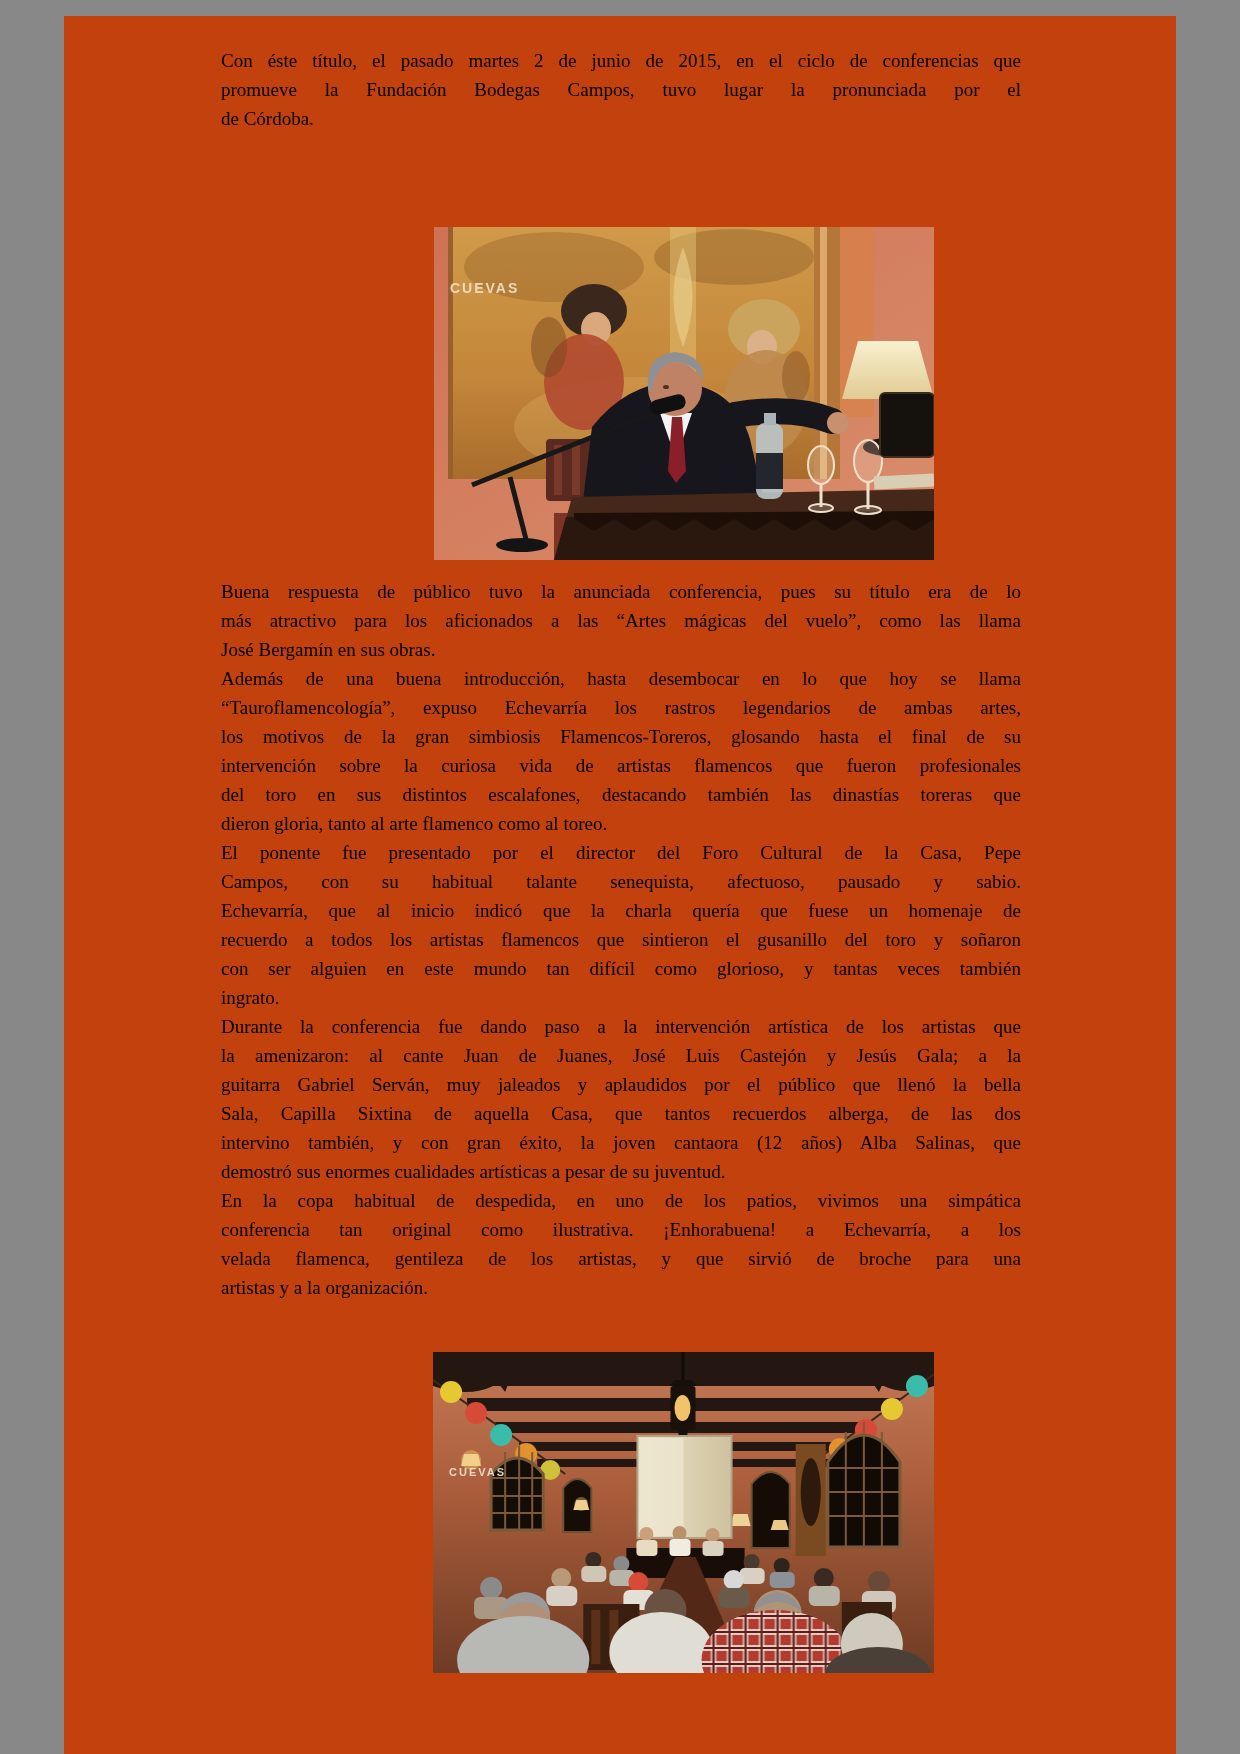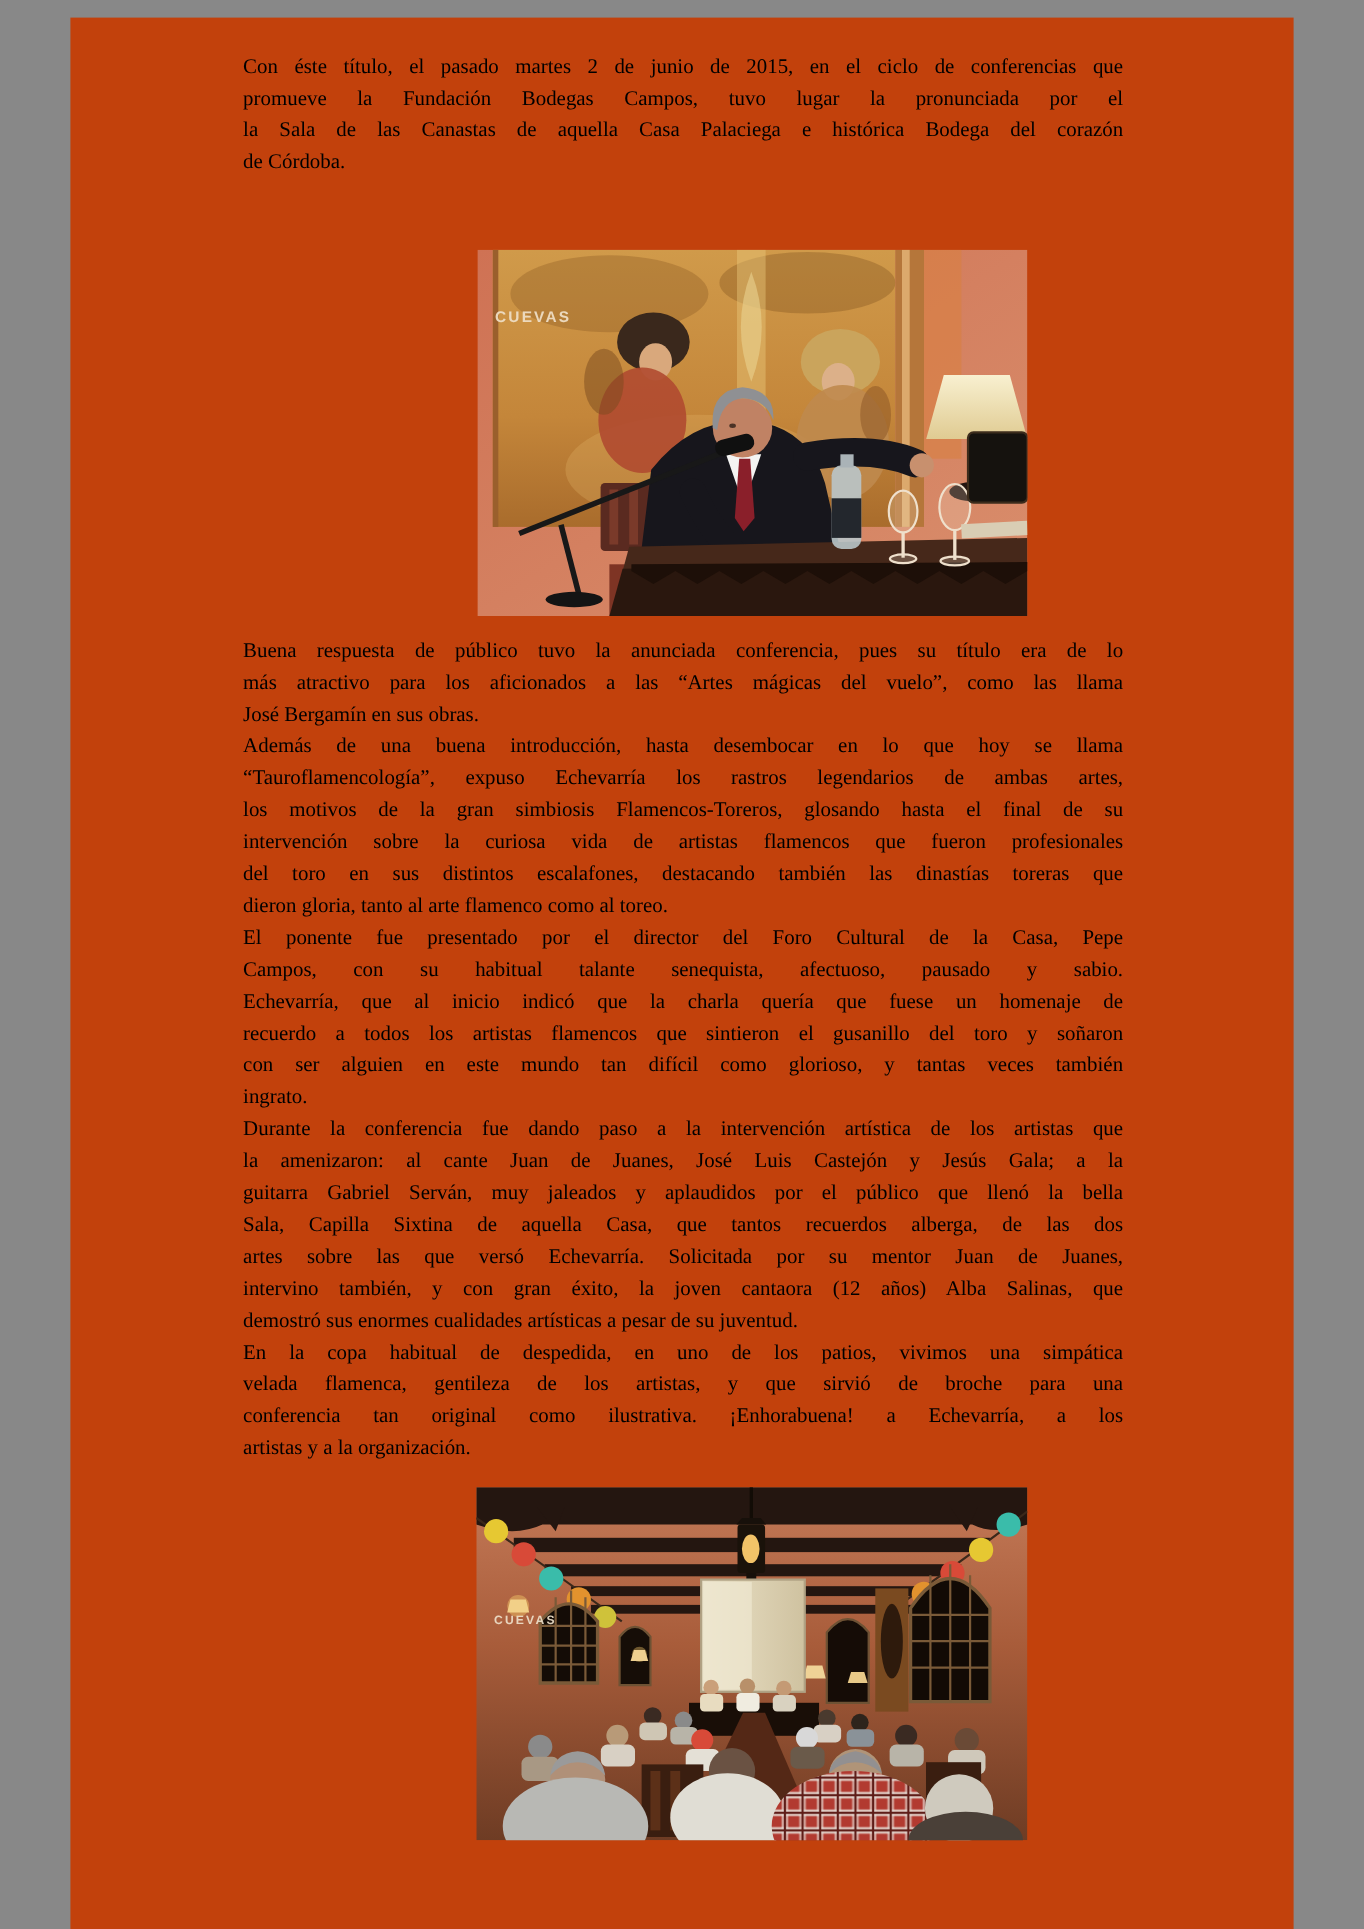--- a/index.html
+++ b/index.html
@@ -31,21 +31,20 @@
 </style>
 </head>
 <body>
 
 <div class="sheet">
 
   <div id="intro-block" class="textblock">
       <div class="para">
         <div class="tline">Con éste título, el pasado martes 2 de junio de 2015, en el ciclo de conferencias que</div>
         <div class="tline">promueve la Fundación Bodegas Campos, tuvo lugar la pronunciada por el</div>
-        <div class="tline">la Sala de las Canastas de aquella Casa Palaciega e histórica Bodega del corazón</div>
         <div class="tline tlast">de Córdoba.</div>
       </div>
     </div>
 
   <div id="figure-speaker" class="figure">
     <svg viewBox="0 0 500 333" preserveAspectRatio="none">
       <defs>
         <linearGradient id="wall1" x1="0" y1="0" x2="1" y2="1">
           <stop offset="0" stop-color="#cf7254"></stop>
             <stop offset="1" stop-color="#d98e6c"></stop>
@@ -170,28 +169,27 @@
         <div class="tline">Echevarría, que al inicio indicó que la charla quería que fuese un homenaje de</div>
         <div class="tline">recuerdo a todos los artistas flamencos que sintieron el gusanillo del toro y soñaron</div>
         <div class="tline">con ser alguien en este mundo tan difícil como glorioso, y tantas veces también</div>
         <div class="tline tlast">ingrato.</div>
       </div>
       <div class="para">
         <div class="tline">Durante la conferencia fue dando paso a la intervención artística de los artistas que</div>
         <div class="tline">la amenizaron: al cante Juan de Juanes, José Luis Castejón y Jesús Gala; a la</div>
         <div class="tline">guitarra Gabriel Serván, muy jaleados y aplaudidos por el público que llenó la bella</div>
         <div class="tline">Sala, Capilla Sixtina de aquella Casa, que tantos recuerdos alberga, de las dos</div>
-        <div class="tline">artes sobre las que versó Echevarría. Solicitada por su mentor Juan de Juanes,</div>
         <div class="tline">intervino también, y con gran éxito, la joven cantaora (12 años) Alba Salinas, que</div>
         <div class="tline tlast">demostró sus enormes cualidades artísticas a pesar de su juventud.</div>
       </div>
       <div class="para">
         <div class="tline">En la copa habitual de despedida, en uno de los patios, vivimos una simpática</div>
+        <div class="tline">conferencia tan original como ilustrativa. ¡Enhorabuena! a Echevarría, a los</div>
         <div class="tline">velada flamenca, gentileza de los artistas, y que sirvió de broche para una</div>
-        <div class="tline">conferencia tan original como ilustrativa. ¡Enhorabuena! a Echevarría, a los</div>
         <div class="tline tlast">artistas y a la organización.</div>
       </div>
     </div>
 
   <div id="figure-audience" class="figure">
     <svg viewBox="0 0 500 321" preserveAspectRatio="none">
       <defs>
         <linearGradient id="room2" x1="0" y1="0" x2="0" y2="1">
           <stop offset="0" stop-color="#c47a58"></stop>
             <stop offset="0.45" stop-color="#a85c3a"></stop>

